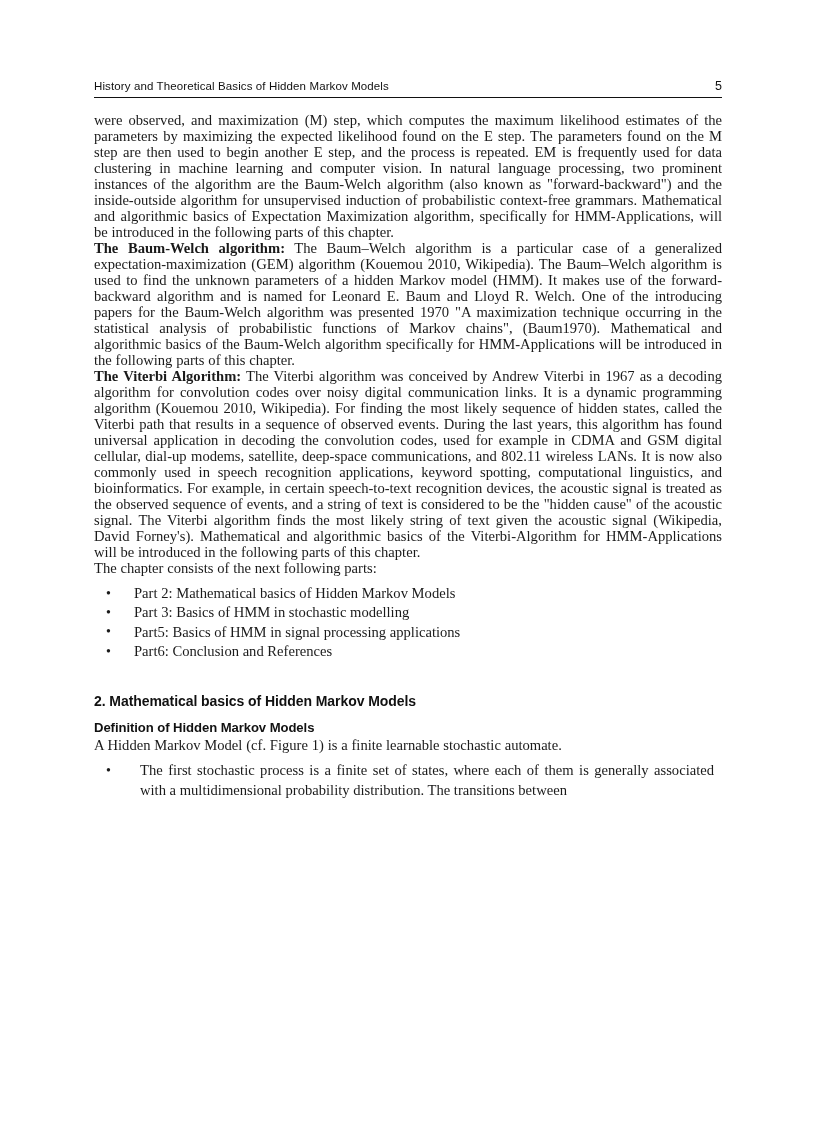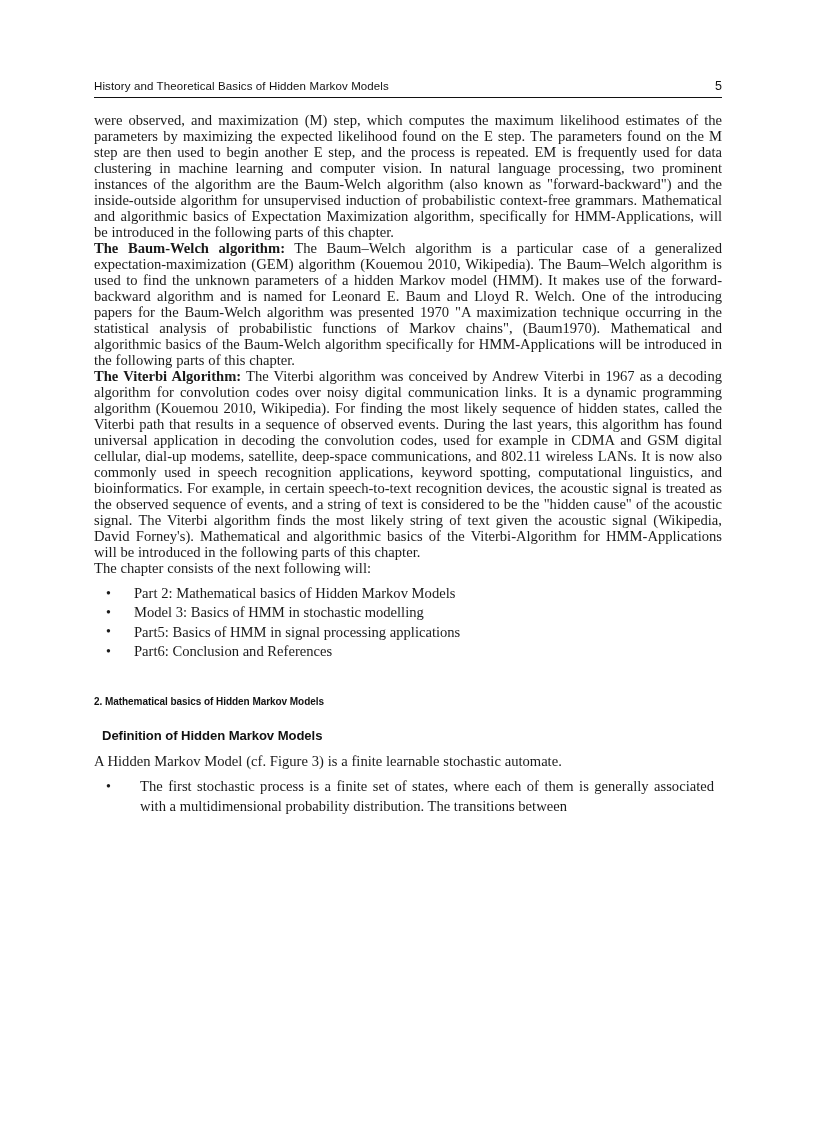--- a/index.html
+++ b/index.html
@@ -78,33 +78,33 @@
   ul.bullets.justified > li {
     text-align: justify;
     text-justify: inter-word;
     padding-left: 38px;
   }
   ul.bullets.justified > li::before { left: 4px; }
 
   
   h2.section-heading {
     font-family: "Liberation Sans", "DejaVu Sans", sans-serif;
-    font-size: 10px;
+    font-size: 14px;
     font-weight: bold;
     line-height: 19px;
     margin: 0;
     color: #111111;
     letter-spacing: -0.005em;
   }
   h3.sub-heading {
     font-family: "Liberation Sans", "DejaVu Sans", sans-serif;
     font-size: 13.1px;
     font-weight: bold;
     line-height: 18px;
-    margin: 8px;
+    margin: 0;
     color: #111111;
     letter-spacing: -0.005em;
   }
 
   .gap-before-section { height: 23px; }
   .gap-after-section  { height: 8px; }
 </style>
 </head>
 <body>
 
@@ -117,38 +117,38 @@
     </div>
 
     <div class="body-block">
 
       <p class="para">were observed, and maximization (M) step, which computes the maximum likelihood estimates of the parameters by maximizing the expected likelihood found on the E step. The parameters found on the M step are then used to begin another E step, and the process is repeated. EM is frequently used for data clustering in machine learning and computer vision. In natural language processing, two prominent instances of the algorithm are the Baum-Welch algorithm (also known as "forward-backward") and the inside-outside algorithm for unsupervised induction of probabilistic context-free grammars. Mathematical and algorithmic basics of Expectation Maximization algorithm, specifically for HMM-Applications, will be introduced in the following parts of this chapter.</p>
 
       <p class="para"><span class="lead">The Baum-Welch algorithm:</span><span> The Baum–Welch algorithm is a particular case of a generalized expectation-maximization (GEM) algorithm (Kouemou 2010, Wikipedia). The Baum–Welch algorithm is used to find the unknown parameters of a hidden Markov model (HMM). It makes use of the forward-backward algorithm and is named for Leonard E. Baum and Lloyd R. Welch. One of the introducing papers for the Baum-Welch algorithm was presented 1970 "A maximization technique occurring in the statistical analysis of probabilistic functions of Markov chains", (Baum1970). Mathematical and algorithmic basics of the Baum-Welch algorithm specifically for HMM-Applications will be introduced in the following parts of this chapter.</span></p>
 
       <p class="para"><span class="lead">The Viterbi Algorithm:</span><span> The Viterbi algorithm was conceived by Andrew Viterbi in 1967 as a decoding algorithm for convolution codes over noisy digital communication links. It is a dynamic programming algorithm (Kouemou 2010, Wikipedia). For finding the most likely sequence of hidden states, called the Viterbi path that results in a sequence of observed events. During the last years, this algorithm has found universal application in decoding the convolution codes, used for example in CDMA and GSM digital cellular, dial-up modems, satellite, deep-space communications, and 802.11 wireless LANs. It is now also commonly used in speech recognition applications, keyword spotting, computational linguistics, and bioinformatics. For example, in certain speech-to-text recognition devices, the acoustic signal is treated as the observed sequence of events, and a string of text is considered to be the "hidden cause" of the acoustic signal. The Viterbi algorithm finds the most likely string of text given the acoustic signal (Wikipedia, David Forney's). Mathematical and algorithmic basics of the Viterbi-Algorithm for HMM-Applications will be introduced in the following parts of this chapter.</span></p>
 
-      <p class="para" style="text-align:left;">The chapter consists of the next following will:</p>
+      <p class="para" style="text-align:left;">The chapter consists of the next following parts:</p>
 
       <ul class="bullets">
         <li>Part 2: Mathematical basics of Hidden Markov Models</li>
-        <li>Model 3: Basics of HMM in stochastic modelling</li>
+        <li>Part 3: Basics of HMM in stochastic modelling</li>
         <li>Part5: Basics of HMM in signal processing applications</li>
         <li>Part6: Conclusion and References</li>
       </ul>
 
       <div class="gap-before-section"></div>
 
       <h2 class="section-heading">2. Mathematical basics of Hidden Markov Models</h2>
 
       <div class="gap-after-section"></div>
 
       <h3 class="sub-heading">Definition of Hidden Markov Models</h3>
 
-      <p class="para" style="text-align:left;">A Hidden Markov Model (cf. Figure 3) is a finite learnable stochastic automate.</p>
+      <p class="para" style="text-align:left;">A Hidden Markov Model (cf. Figure 1) is a finite learnable stochastic automate.</p>
 
 
       <ul class="bullets justified">
         <li>The first stochastic process is a finite set of states, where each of them is generally associated with a multidimensional probability distribution. The transitions between</li>
       </ul>
 
     </div>
   </div>
 </div>
 

